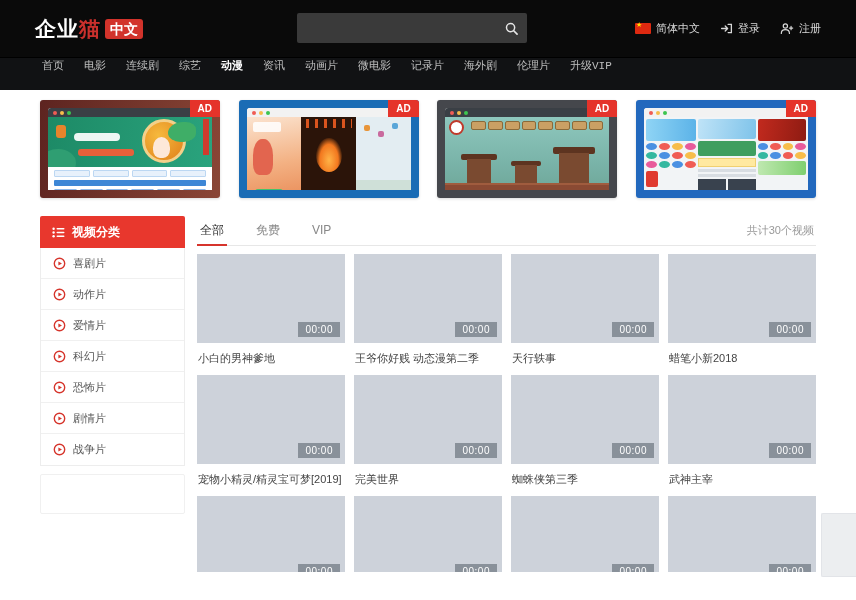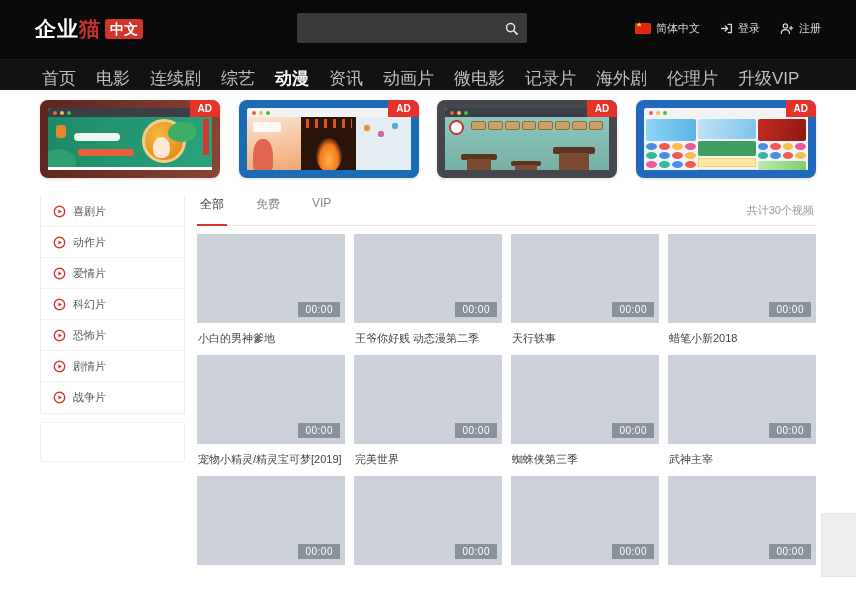--- a/index.html
+++ b/index.html
@@ -32,26 +32,26 @@
   }
   .search-btn { width:32px; height:100%; background:transparent; border:none; cursor:pointer; display:flex; align-items:center; justify-content:center; }
   .actions { margin-left:auto; display:flex; align-items:center; gap:20px; }
   .action { display:flex; align-items:center; gap:5px; color:#d8d8d8; font-size:11px; cursor:pointer; }
   .flag { position:relative; width:16px; height:11px; background:#de2910; display:inline-block; border-radius:1px; }
   .flag-star { position:absolute; left:1px; top:-2px; color:#ffde00; font-size:7px; line-height:1; }
 
   
   .navbar { height:33px; background:#111214; border-top:1px solid #000; display:flex; align-items:stretch; padding:0 32px; }
   .navbar ul { list-style:none; display:flex; height:100%; }
-  .nav-item { display:flex; align-items:flex-end; padding:0 10px; font-size:17px; color:#bfbfbf; cursor:pointer; }
+  .nav-item { display:flex; align-items:flex-start; padding:0 10px; font-size:11px; color:#bfbfbf; cursor:pointer;font-family:Liberation Mono, monospace; }
   .nav-item.active span { color:#fff; font-weight:bold; }
 
   
   .ad-strip { padding:10px 40px 18px; display:flex; justify-content:space-between; background:#fff; }
-  .banner { position:relative; width:180px; height:78px; border-radius:8px; overflow:hidden; cursor:pointer; box-shadow:0 1px 3px rgba(0,0,0,.15); }
+  .banner { position:relative; width:180px; height:98px; border-radius:3px; overflow:hidden; cursor:pointer; box-shadow:0 1px 3px rgba(0,0,0,.15); }
   .ad-badge { position:absolute; top:0; right:0; z-index:5; background:#e5332a; color:#fff; font-size:10px; font-weight:bold; padding:3px 8px; }
   .win { position:absolute; left:8px; top:8px; right:8px; bottom:8px; background:#fff; border-radius:3px 3px 0 0; overflow:hidden; }
   .winbar { height:9px; display:flex; align-items:center; gap:3px; padding-left:5px; background:#f2f2f2; }
   .winbar.dark { background:#3a3f45; }
   .winbar i { width:4px; height:4px; border-radius:50%; }
   .winbar i:nth-child(1){background:#f05c54}.winbar i:nth-child(2){background:#f7bd4a}.winbar i:nth-child(3){background:#3dc550}
 
   
   .b1 { background:linear-gradient(100deg,#5d2420,#8a4636); }
   .b1-hero { position:relative; height:50px; background:linear-gradient(95deg,#1d8a66,#2aa37d); overflow:hidden; }
@@ -133,21 +133,21 @@
     height:31px; display:flex; align-items:center; gap:7px; padding-left:12px;
     background:#fff; border-bottom:1px solid #f0f0f0; font-size:11px; color:#555; cursor:pointer;
   }
   .side-item:last-child { border-bottom:none; }
   .side-item .play-ic { color:#d6352c; flex:none; }
   .sidebar-extra { margin-top:8px; height:40px; background:#fff; border:1px solid #f0f0f0; border-radius:2px; }
 
   .content { flex:1; min-width:0; }
   .tabbar { height:30px; border-bottom:1px solid #e7e7e7; display:flex; align-items:stretch; }
   .tabs { display:flex; }
-  .tab { display:flex; padding:0 3px; margin-right:26px; font-size:12px; color:#888; cursor:pointer; border-bottom:2px solid transparent; margin-bottom:-1px; }
+  .tab { display:flex; align-items:center; padding:0 3px; margin-right:26px; font-size:12px; color:#888; cursor:pointer; border-bottom:2px solid transparent; margin-bottom:-1px; }
   .tab.active { color:#333; border-bottom-color:#d6342c; }
   .total { margin:auto 2px auto auto; font-size:11px; color:#999; }
 
   .grid { margin-top:8px; display:grid; grid-template-columns:repeat(4,1fr); column-gap:9px; }
   .card { cursor:pointer; }
   .thumb { position:relative; height:89px; background:#cdd2da; }
   .dur {
     position:absolute; right:5px; bottom:6px; background:rgba(128,135,145,.88);
     color:#fff; font-size:10px; padding:2px 7px; letter-spacing:.5px;
   }
@@ -419,20 +419,31 @@
           </div>
         </div>
       </div>
     </div>
 
   </div>
 
   <div class="main">
 
     <aside class="sidebar">
+      <div class="sidebar-header">
+        <svg width="13" height="13" viewBox="0 0 13 13">
+          <circle cx="1.6" cy="2.8" r="1.2" fill="#fff"></circle>
+            <rect x="4.5" y="2" width="8" height="1.6" rx=".8" fill="#fff"></rect>
+          <circle cx="1.6" cy="6.5" r="1.2" fill="#fff"></circle>
+            <rect x="4.5" y="5.7" width="8" height="1.6" rx=".8" fill="#fff"></rect>
+          <circle cx="1.6" cy="10.2" r="1.2" fill="#fff"></circle>
+            <rect x="4.5" y="9.4" width="8" height="1.6" rx=".8" fill="#fff"></rect>
+        </svg>
+        <span>视频分类</span>
+      </div>
       <ul>
           <li class="side-item">
     <svg class="play-ic" width="13" height="13" viewBox="0 0 16 16">
       <circle cx="8" cy="8" r="6.4" fill="none" stroke="currentColor" stroke-width="1.7"></circle>
       <path d="M6.6 5.4 L11 8 L6.6 10.6 Z" fill="currentColor"></path>
     </svg>
     <span>喜剧片</span>
   </li>
           <li class="side-item">
     <svg class="play-ic" width="13" height="13" viewBox="0 0 16 16">

